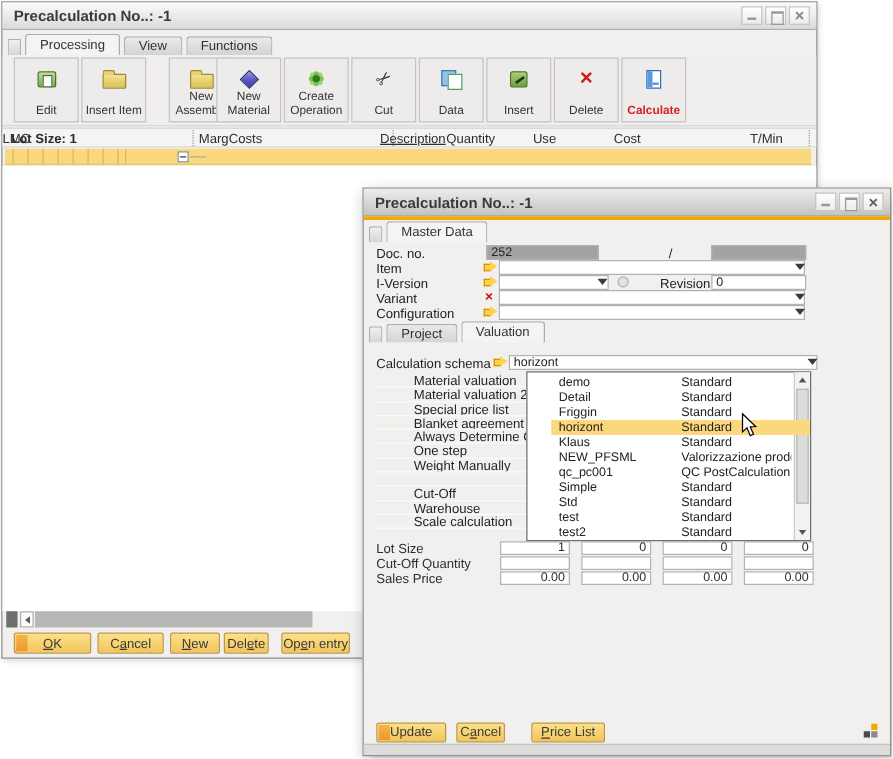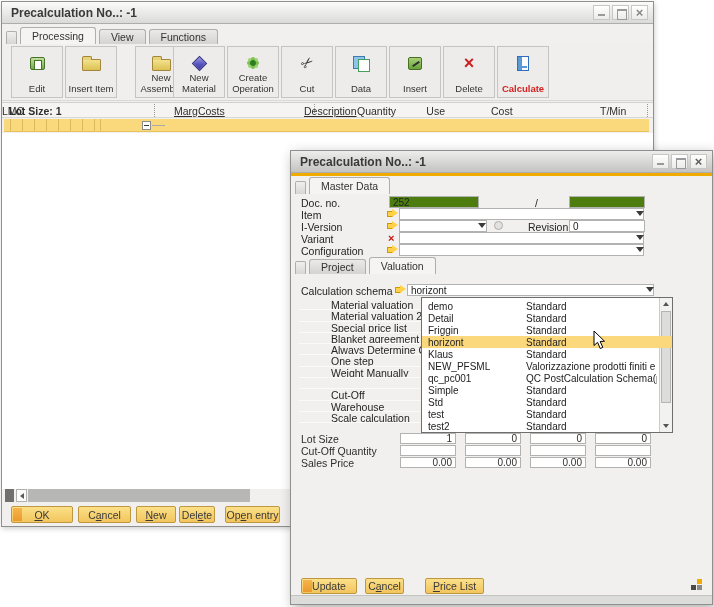--- a/index.html
+++ b/index.html
@@ -53,21 +53,21 @@
 .delete-x-icon::before{content:"×";font-size:18px;font-weight:bold;color:#cc2020;line-height:14px;}
 .calculate-icon{width:12px;height:15px;background:#fff;border:1px solid #2f6fbd;position:relative;}
 .calculate-icon::before{content:"";position:absolute;left:0;top:0;width:4px;height:100%;background:#5b9bd5;}
 .calculate-icon::after{content:"";position:absolute;right:1px;bottom:2px;width:5px;height:2px;background:#5b9bd5;}
 
 
 #bw-gridheader{position:absolute;left:0;right:0;top:100px;height:16px;background:#f5f4f2;border-top:1px solid #d2d1cf;border-bottom:1px solid #d8d7d5;font-size:10.5px;}
 #bw-lotsize{position:absolute;left:7px;top:2px;font-weight:bold;}
 .gh-cell{position:absolute;top:2px;}
 .gh-cell:nth-of-type(1){left:62px;width:86px;text-align:right;font-weight:bold;}
-.gh-cell:nth-of-type(2){left:172px;text-decoration:underline;}
+.gh-cell:nth-of-type(2){left:157px;}
 .gh-cell:nth-of-type(3){left:302px;width:48px;text-align:right;text-decoration:underline;}
 .gh-cell:nth-of-type(4){left:355px;}
 .gh-cell:nth-of-type(5){left:402px;width:41px;text-align:right;}
 .gh-cell:nth-of-type(6){left:489px;}
 .gh-cell:nth-of-type(7){left:516px;margin-top:28px;}
 .gh-cell:nth-of-type(8){left:598px;}
 .gh-sep{position:absolute;top:1px;height:13px;border-left:1px dotted #98989a;}
 #bw-yellow-row{position:absolute;left:2px;top:117px;width:645px;height:13px;background:#f9d97c;border-bottom:1px solid #e8c35c;}
 .yline{position:absolute;top:0;bottom:0;width:1px;background:rgba(150,112,30,.30);}
 #bw-tree-box{position:absolute;left:138px;top:2px;width:9px;height:9px;background:#fff;border:1px solid #8c8c8a;}
@@ -89,40 +89,40 @@
 #bw-btnrow .ybtn:nth-of-type(2){left:76px;width:53px;}
 #bw-btnrow .ybtn:nth-of-type(3){left:134px;width:40px;}
 #bw-btnrow .ybtn:nth-of-type(4){left:177px;width:36px;}
 #bw-btnrow .ybtn:nth-of-type(5){left:223px;width:55px;}
 
 
 #fw-gold{position:absolute;left:0;right:0;top:22px;height:3px;background:#f0ab00;}
 #front-window .tabstrip{top:27px;height:16px;}
 .flabel{position:absolute;left:10px;font-size:10.5px;color:#242424;}
 .field{position:absolute;height:12px;background:#fff;border:1px solid #b2b2b0;font-size:10px;padding:0 3px;display:flex;align-items:center;color:#222;}
-.field.disabled{background:#4d7c0f;}
+.field.disabled{background:#a3a3a3;}
 .combo{position:absolute;height:12px;background:#fff;border:1px solid #b2b2b0;font-size:10px;padding:0 12px 0 3px;display:flex;align-items:center;color:#222;}
 .caret{position:absolute;right:2px;top:3px;width:0;height:0;border-left:4px solid transparent;border-right:4px solid transparent;border-top:5px solid #3a3a3a;}
 .link-arrow{position:absolute;width:11px;height:9px;}
 .link-arrow::before{content:"";position:absolute;left:0;top:2px;width:5px;height:4px;background:#ffd24a;border:1px solid #cd9900;border-right:none;}
 .link-arrow::after{content:"";position:absolute;left:5px;top:0;width:0;height:0;border-left:6px solid #ffd24a;border-top:4px solid transparent;border-bottom:4px solid transparent;}
 .red-x{position:absolute;font-size:11px;font-weight:bold;color:#c41212;line-height:10px;}
 #fw-rev-circle{position:absolute;left:203px;top:70px;width:9px;height:9px;border-radius:50%;border:1px solid #aeaeac;background:#e2e2e0;}
 
 
 .val-row{height:11.3px;border-bottom:1px solid #fafaf8;font-size:10.5px;color:#242424;overflow:hidden;white-space:nowrap;padding-left:32px;}
 #fw-valrows{position:absolute;left:8px;top:148px;width:122px;}
 .num-row-label{position:absolute;left:10px;font-size:10.5px;}
 .nfield-holder{position:absolute;left:0;top:0;}
 .nfield{position:absolute;top:0;width:56px;height:11px;background:#fff;border:1px solid #b2b2b0;font-size:10px;display:flex;align-items:center;justify-content:flex-end;padding-right:3px;}
 .nfield:nth-of-type(1){left:109px}.nfield:nth-of-type(2){left:174px}.nfield:nth-of-type(3){left:239px}.nfield:nth-of-type(4){left:304px}
 .num-row{position:absolute;left:0;right:0;height:11px;}
 
 
-#fw-popup{position:absolute;left:130px;top:146px;width:252px;height:136px;background:#fff;border:1px solid #6e6e6c;z-index:30;padding-top:2px;}
+#fw-popup{position:absolute;left:130px;top:146px;width:228px;height:136px;background:#fff;border:1px solid #6e6e6c;z-index:30;padding-top:2px;padding-left:19px;}
 .dd-row{position:relative;height:12px;font-size:10px;color:#222;}
 .dd-row.selected{background:#fbd87b;}
 .dd-name{position:absolute;left:6px;top:1px;}
 .dd-desc{position:absolute;left:104px;top:1px;right:15px;white-space:nowrap;overflow:hidden;}
 #dd-scrollbar{position:absolute;right:0;top:0;bottom:0;width:13px;background:#f2f2f0;border-left:1px solid #cbcbc9;}
 .dd-arrow{position:absolute;left:0;right:0;height:12px;background:#f2f2f0;}
 .dd-arrow.up{top:0;}.dd-arrow.down{bottom:0;}
 .dd-arrow.up::after{content:"";position:absolute;left:3px;top:4px;border-left:3px solid transparent;border-right:3px solid transparent;border-bottom:4px solid #555;}
 .dd-arrow.down::after{content:"";position:absolute;left:3px;top:4px;border-left:3px solid transparent;border-right:3px solid transparent;border-top:4px solid #555;}
 #dd-thumb{position:absolute;left:1px;right:1px;top:13px;height:92px;background:#dcdcda;border:1px solid #b5b5b3;}

